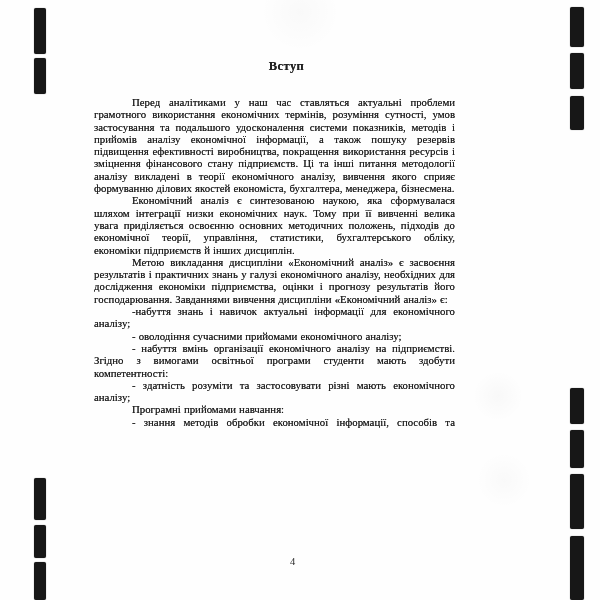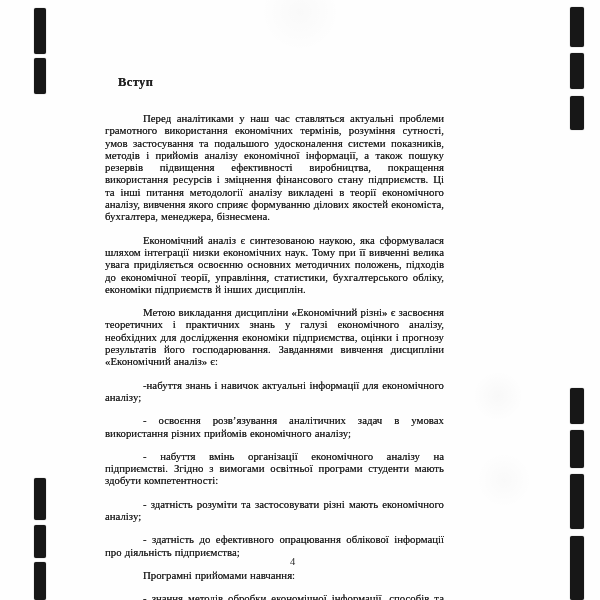--- a/index.html
+++ b/index.html
@@ -37,26 +37,27 @@
     left: 94px;
     top: 59px;
     width: 361px;
     color: #212121;
     text-shadow: 0 0 0.5px rgba(30,30,30,0.85);
   }
   .doc-title {
     font-size: 12.5px;
     font-weight: bold;
     line-height: 14px;
+    text-align: center;
     letter-spacing: 0.4px;
-    margin: 16px 0 23px 0;
+    margin: 0 0 23px 0;
     padding-left: 24px; 
   }
   .body-par {
-    margin: 11px;
+    margin: 0;
     font-size: 10.8px;
     line-height: 12.3px;
     text-align: justify;
     text-indent: 38px;
     word-spacing: 0.4px;
   }
   .force-just {
     text-align-last: justify;
   }
   .page-number {
@@ -89,24 +90,23 @@
   <div class="mark" style="left:570px; top:388px; width:14px; height:36px;"></div>
   <div class="mark" style="left:570px; top:430px; width:14px; height:38px;"></div>
   <div class="mark" style="left:570px; top:474px; width:14px; height:55px;"></div>
   <div class="mark" style="left:570px; top:536px; width:14px; height:64px;"></div>
 
   <div class="content">
     <h1 class="doc-title">Вступ</h1>
 
     <p class="body-par">Перед аналітиками у наш час ставляться актуальні проблеми грамотного використання економічних термінів, розуміння сутності, умов застосування та подальшого удосконалення системи показників, методів і прийомів аналізу економічної інформації, а також пошуку резервів підвищення ефективності виробництва, покращення використання ресурсів і зміцнення фінансового стану підприємств. Ці та інші питання методології аналізу викладені в теорії економічного аналізу, вивчення якого сприяє формуванню ділових якостей економіста, бухгалтера, менеджера, бізнесмена.</p>
     <p class="body-par">Економічний аналіз є синтезованою наукою, яка сформувалася шляхом інтеграції низки економічних наук. Тому при її вивченні велика увага приділяється освоєнню основних методичних положень, підходів до економічної теорії, управління, статистики, бухгалтерського обліку, економіки підприємств й інших дисциплін.</p>
-    <p class="body-par">Метою викладання дисципліни «Економічний різні» є засвоєння теоретичних і практичних знань у галузі економічного аналізу, необхідних для дослідження економіки підприємства, оцінки і прогнозу результатів його господарювання. Завданнями вивчення дисципліни «Економічний аналіз» є:</p>
+    <p class="body-par">Метою викладання дисципліни «Економічний аналіз» є засвоєння результатів і практичних знань у галузі економічного аналізу, необхідних для дослідження економіки підприємства, оцінки і прогнозу результатів його господарювання. Завданнями вивчення дисципліни «Економічний аналіз» є:</p>
     <p class="body-par">-набуття знань і навичок актуальні інформації для економічного аналізу;</p>
-    <p class="body-par">- освоєння розв’язування аналітичних задач в умовах використання різних прийомів економічного аналізу;</p>
+    <p class="body-par">- оволодіння сучасними прийомами економічного аналізу;</p>
     <p class="body-par">- набуття вмінь організації економічного аналізу на підприємстві. Згідно з вимогами освітньої програми студенти мають здобути компетентності:</p>
     <p class="body-par">- здатність розуміти та застосовувати різні мають економічного аналізу;</p>
-    <p class="body-par">- здатність до ефективного опрацювання облікової інформації про діяльність підприємства;</p>
     <p class="body-par">Програмні прийомами навчання:</p>
     <p class="body-par force-just">- знання методів обробки економічної інформації, способів та</p>
   </div>
 
   <div class="page-number">4</div>
 </div>
 
 </body></html>

